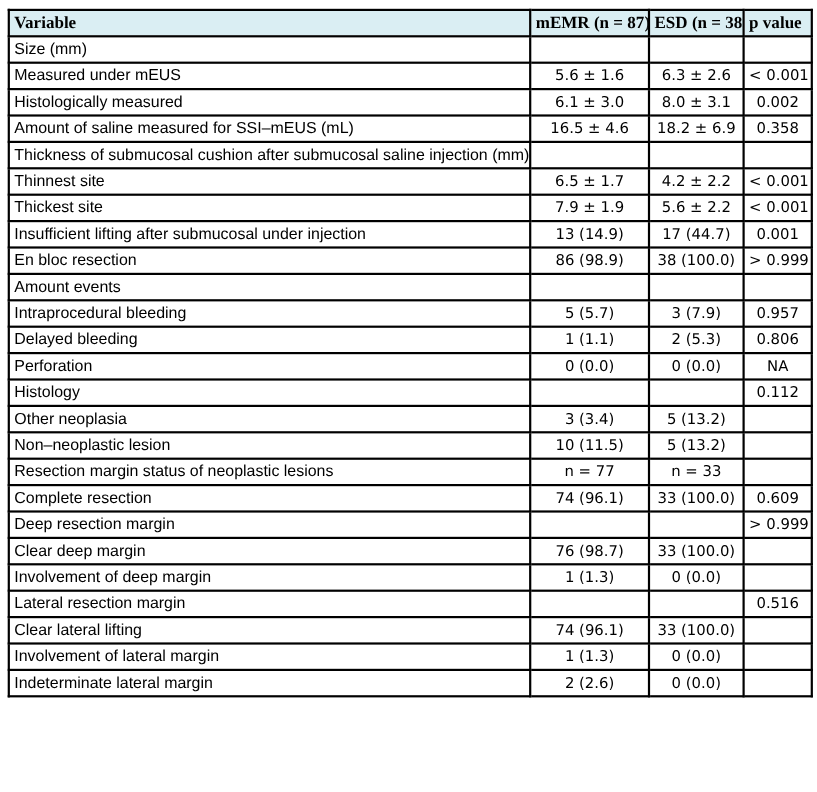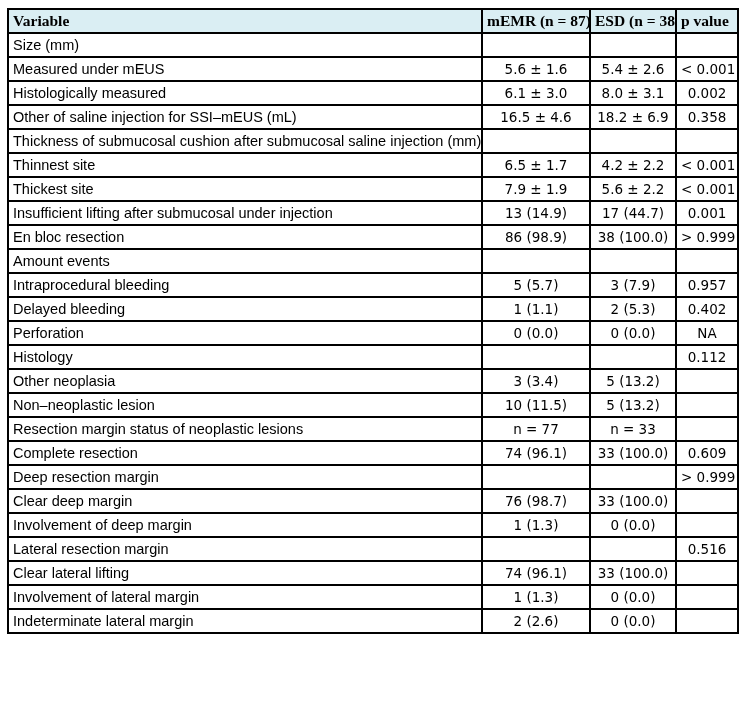--- a/index.html
+++ b/index.html
@@ -77,31 +77,31 @@
     <tbody>
         <tr>
       <td class="cell-variable">Size (mm)</td>
       <td class="cell-num"></td>
       <td class="cell-num"></td>
       <td class="cell-num"></td>
     </tr>
         <tr>
       <td class="cell-variable">Measured under mEUS</td>
       <td class="cell-num">5.6 ± 1.6</td>
-      <td class="cell-num">5.4 ± 2.6</td>
+      <td class="cell-num">6.3 ± 2.6</td>
       <td class="cell-num">&lt; 0.001</td>
     </tr>
         <tr>
       <td class="cell-variable">Histologically measured</td>
       <td class="cell-num">6.1 ± 3.0</td>
       <td class="cell-num">8.0 ± 3.1</td>
       <td class="cell-num">0.002</td>
     </tr>
         <tr>
-      <td class="cell-variable">Other of saline injection for SSI–mEUS (mL)</td>
+      <td class="cell-variable">Amount of saline measured for SSI–mEUS (mL)</td>
       <td class="cell-num">16.5 ± 4.6</td>
       <td class="cell-num">18.2 ± 6.9</td>
       <td class="cell-num">0.358</td>
     </tr>
         <tr>
       <td class="cell-variable">Thickness of submucosal cushion after submucosal saline injection (mm)</td>
       <td class="cell-num"></td>
       <td class="cell-num"></td>
       <td class="cell-num"></td>
     </tr>
@@ -138,21 +138,21 @@
         <tr>
       <td class="cell-variable">Intraprocedural bleeding</td>
       <td class="cell-num">5 (5.7)</td>
       <td class="cell-num">3 (7.9)</td>
       <td class="cell-num">0.957</td>
     </tr>
         <tr>
       <td class="cell-variable">Delayed bleeding</td>
       <td class="cell-num">1 (1.1)</td>
       <td class="cell-num">2 (5.3)</td>
-      <td class="cell-num">0.402</td>
+      <td class="cell-num">0.806</td>
     </tr>
         <tr>
       <td class="cell-variable">Perforation</td>
       <td class="cell-num">0 (0.0)</td>
       <td class="cell-num">0 (0.0)</td>
       <td class="cell-num">NA</td>
     </tr>
         <tr>
       <td class="cell-variable">Histology</td>
       <td class="cell-num"></td>

